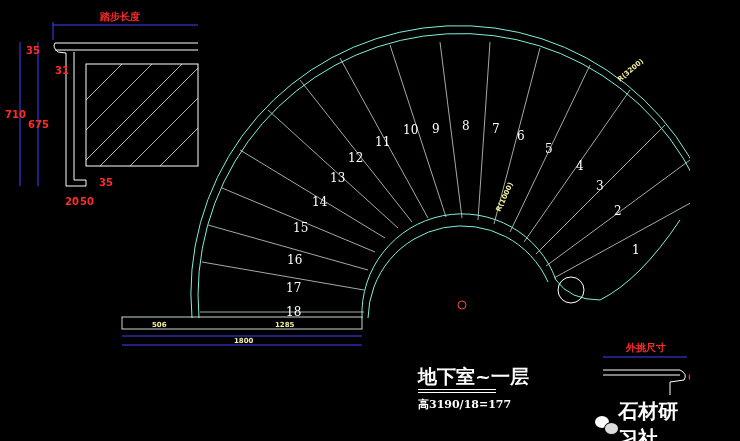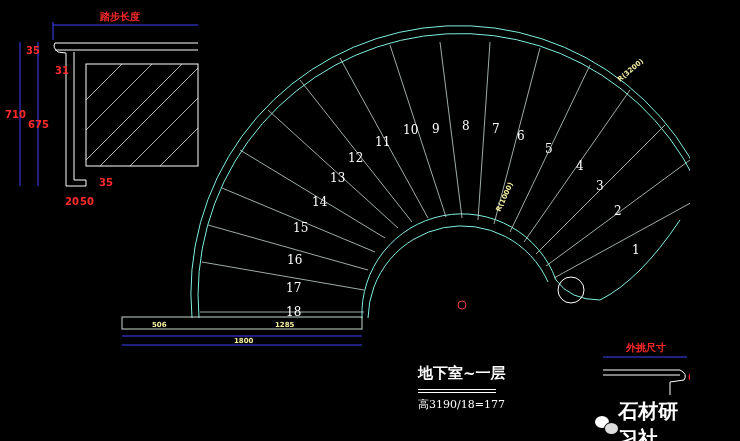--- a/index.html
+++ b/index.html
@@ -1,22 +1,22 @@
 <!DOCTYPE html>
 <html><head>
 <meta charset="utf-8">
 <style>
   html,body{margin:0;padding:0;background:#000;}
   #canvas{position:relative;width:690px;height:441px;background:#000;overflow:hidden;font-family:"DejaVu Sans",sans-serif;}
   svg{position:absolute;left:0;top:0;}
   .red{fill:#ff2a2a;font-size:10px;font-weight:bold;}
   .yel{fill:#f4f0a0;font-size:7px;font-weight:bold;}
   .step{fill:#fff;font-family:"DejaVu Serif",serif;font-size:12px;}
-  .title{position:absolute;left:418px;top:364px;color:#fff;font-family:"DejaVu Serif",serif;font-size:15px;font-weight:bold;text-align:center;}
-  .subtitle{position:absolute;left:418px;top:397px;color:#fff;font-family:"DejaVu Serif",serif;font-size:11px;font-weight:normal;}
+  .title{position:absolute;left:418px;top:364px;color:#fff;font-family:"DejaVu Serif",serif;font-size:19px;font-weight:bold;text-align:center;}
+  .subtitle{position:absolute;left:418px;top:397px;color:#fff;font-family:"DejaVu Serif",serif;font-size:11px;font-weight:bold;}
   .tline{position:absolute;left:418px;height:1px;background:#fff;width:78px;}
   .wm{position:absolute;left:595px;top:398px;color:#fff;font-size:20px;display:flex;align-items:center;gap:6px;font-weight:bold;}
   .wm-icon{width:24px;height:18px;position:relative;}
   .b1,.b2{position:absolute;border-radius:50%;background:#fff;}
   .b1{width:14px;height:12px;left:0;top:0;}
   .b2{width:13px;height:11px;left:9px;top:6px;background:#ddd;border:1px solid #000;}
 </style>
 </head>
 <body>
 

